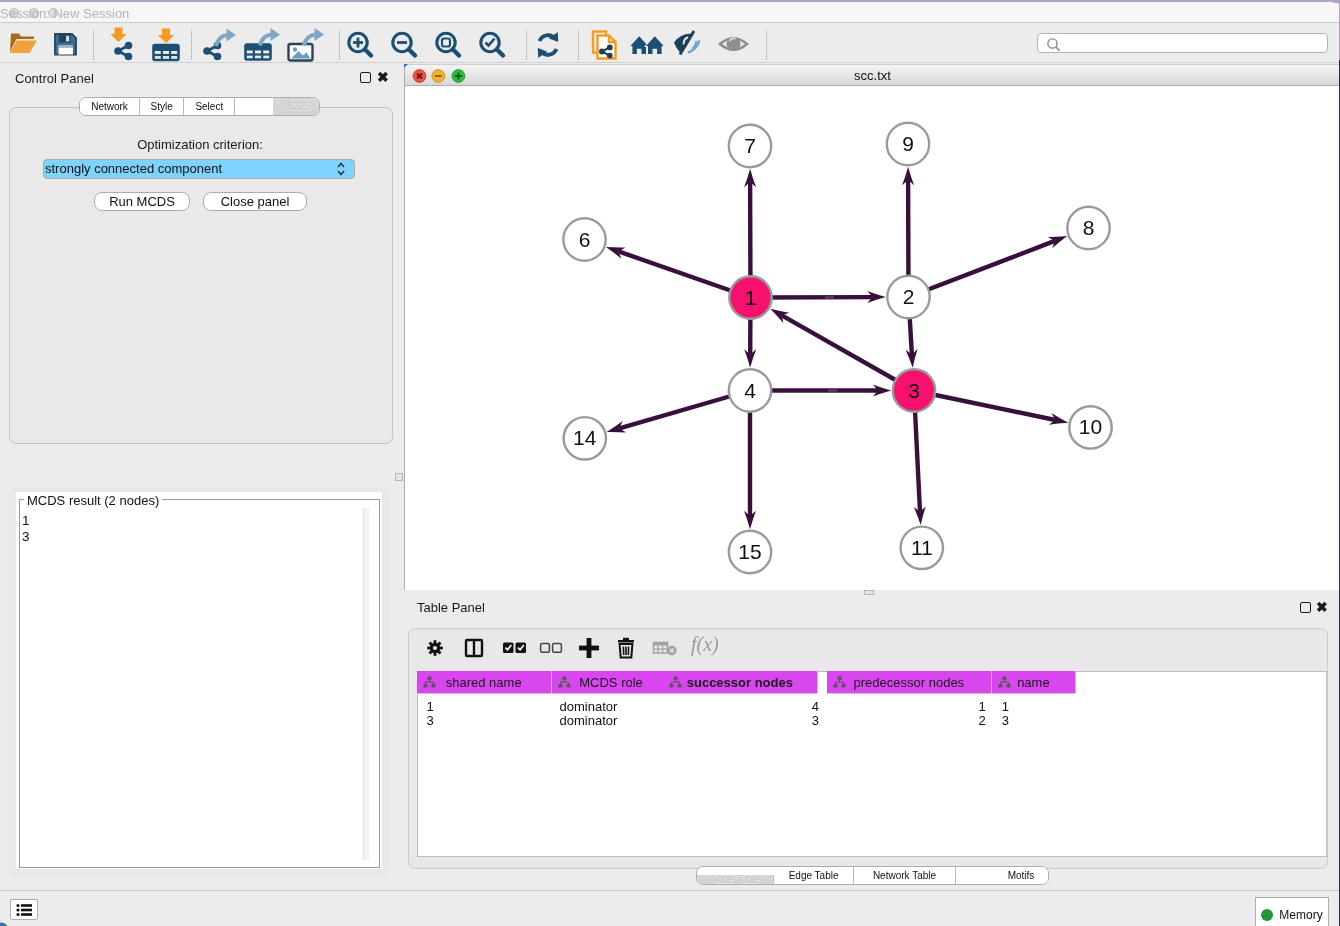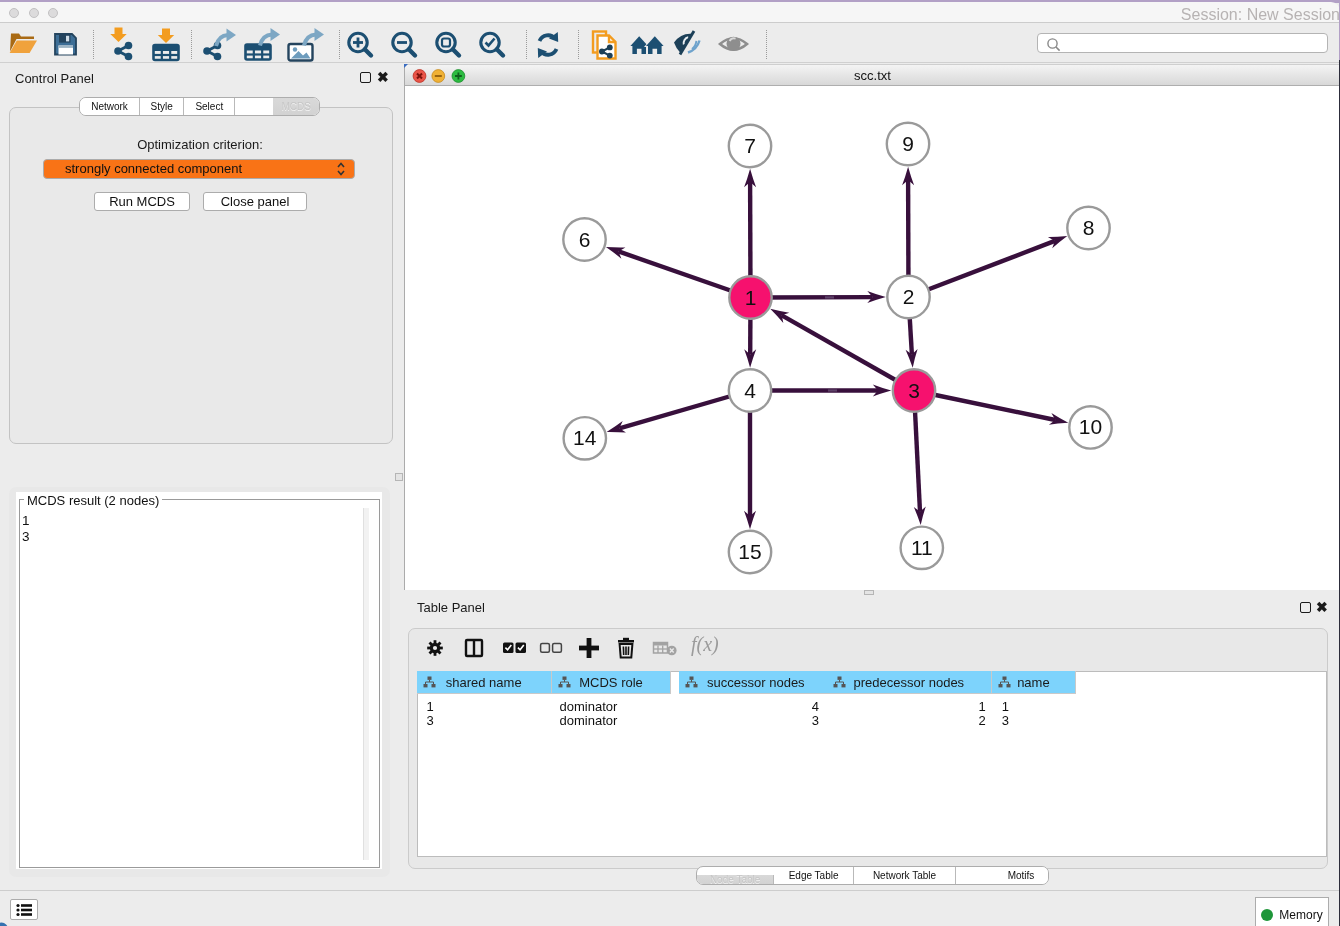--- a/index.html
+++ b/index.html
@@ -3,52 +3,52 @@
 <meta charset="utf-8">
 <style>
 * { margin:0; padding:0; box-sizing:border-box; }
 html,body { width:1340px; height:926px; overflow:hidden; }
 body { font-family:"Liberation Sans", sans-serif; background:#ececec; position:relative; }
 .abs { position:absolute; }
 
 #topstrip { left:0; top:0; width:1340px; height:3px; background:#b2a0c6; }
 #titlebar { left:0; top:2px; width:1340px; height:21px; background:#f6f6f6; border-bottom:1px solid #cccccc; border-top-right-radius:9px; }
 .tl { width:10px; height:10px; border-radius:50%; background:#dcdbdc; border:1px solid #c2c1c2; top:7.5px; }
-#wtitle { width:100%; text-align:right; top:5.5px; font-size:16px; color:#b7b3b3; }
+#wtitle { width:100%; text-align:left; top:5.5px; font-size:13px; color:#b7b3b3; }
 
 #toolbar { left:0; top:23px; width:1340px; height:40px; background:#ececec; border-bottom:1px solid #d0d0d0; }
 .tsep { top:4px; height:29px; width:1px; border-left:1px dotted #9a9a9a; }
 .ticon { top:2px; }
 #searchbox { left:1037px; top:33px; width:291px; height:20px; background:#ffffff; border:1px solid #b4b4b4; border-radius:4px; }
 
 #cp-title { left:15px; top:71px; font-size:13px; color:#1a1a1a; }
 .float-ic { width:11px; height:11px; border:1.6px solid #1a1a1a; border-radius:2px; }
 .x-ic { font-size:14px; font-weight:bold; color:#1a1a1a; }
 #cp-box { left:9px; top:107px; width:384px; height:337px; background:#e9e9e9; border:1px solid #c3c3c3; border-radius:7px; }
 .seg { display:flex; position:absolute; border:1px solid #adadad; border-radius:7px; overflow:hidden; background:#fff; }
 .seg > div { display:flex; align-items:center; justify-content:center; font-size:10px; color:#111; background:#fff; border-right:1px solid #b9b9b9; }
 .seg > div:last-child { border-right:none;margin-left:38px; }
 .seg .sel { background:linear-gradient(#d9d9d9,#d2d2d2); color:#c6c6c6; text-shadow:0 1px 0 #f2f2f2; }
 #opt-label { left:0px; top:137px; width:400px; text-align:center; font-size:13px; color:#1a1a1a; }
-#dropdown { left:43px; top:159px; width:312px; height:20px; background:#f97316; border:1px solid #ababab; border-radius:4px; font-size:13px; color:#111; line-height:18px; padding-left:21px; }
-.btn { background:#ffffff; border:1px solid #acacac; border-radius:3px; font-size:13px; color:#111; display:flex; align-items:center; justify-content:center; }
+#dropdown { left:43px; top:159px; width:312px; height:20px; background:#7dd3fc; border:1px solid #ababab; border-radius:4px; font-size:13px; color:#111; line-height:18px; padding-left:1px; }
+.btn { background:#ffffff; border:1px solid #acacac; border-radius:8px; font-size:13px; color:#111; display:flex; align-items:center; justify-content:center; }
 #mcds-white { left:16px; top:492px; width:366px; height:377px; background:#ffffff; }
 #mcds-field { left:19px; top:499px; width:361px; height:369px; border:1px solid #9a9a9a; }
 #mcds-label { left:24px; top:493px; background:#ffffff; padding:0 3px; font-size:13px; color:#111; }
 #mcds-sb { left:363px; top:508px; width:6px; height:352px; background:#f2f2f2; border-left:1px solid #e0e0e0; }
 
 #net-title { left:405px; top:64px; width:935px; height:22px; background:linear-gradient(#f4f4f4,#d8d8d8); border-top:1px solid #cfcfcf; border-bottom:1px solid #aeaeae; }
 #net-canvas { left:405px; top:86px; width:935px; height:504px; background:#ffffff; }
 #vdiv { left:404px; top:64px; width:1px; height:526px; background:#ababab; }
 .grab { background:#e4e4e4; border:1px solid #b5b5b5; }
 
 #tp-title { left:417px; top:600px; font-size:13px; color:#1a1a1a; }
 #tblc { left:408px; top:628px; width:919.5px; height:241px; background:#e8e8e8; border:1px solid #cbcbcb; border-radius:7px; }
 #tbl { left:416.5px; top:670.5px; width:910px; height:186px; background:#ffffff; border:1px solid #bcbcbc; }
-.th { position:absolute; top:0; height:23px; background:#7dd3fc; border-right:1px solid #c9c9c9; border-bottom:1px solid #c9c9c9; font-size:13px; color:#1a1a1a; text-align:center; line-height:23px; }
+.th { position:absolute; top:0; height:23px; background:#d946ef; border-right:1px solid #c9c9c9; border-bottom:1px solid #c9c9c9; font-size:13px; color:#1a1a1a; text-align:center; line-height:23px; }
 .td { position:absolute; font-size:13px; color:#111; }
 
 #statussep { left:0; top:890px; width:1340px; height:1px; background:#cdcdcd; }
 #rightedge1 { left:1338.5px; top:0; width:1.5px; height:60px; background:#b2a0c6; }
 #rightedge2 { left:1338.5px; top:60px; width:1.5px; height:866px; background:#2c2c3a; }
 text { font-family:"Liberation Sans", sans-serif; }
 </style>
 </head>
 <body>
 <div class="abs" id="topstrip"></div>
@@ -361,21 +361,21 @@
         <rect x="0.5" y="8" width="4" height="3.4" fill="#555"></rect>
         <rect x="8.5" y="8" width="4" height="3.4" fill="#555"></rect>
         <path d="M6.5 4 L6.5 6 M2.5 8 L2.5 6 L10.5 6 L10.5 8" stroke="#555" fill="none" stroke-width="1"></path>
       </svg>shared name</div>
 <div class="th" style="left:135.4px; width:119.29999999999998px;"><svg width="13" height="12" viewBox="0 0 13 12" style="position:absolute;left:6px;top:5.5px;">
         <rect x="4.5" y="0.5" width="4" height="3.4" fill="#555"></rect>
         <rect x="0.5" y="8" width="4" height="3.4" fill="#555"></rect>
         <rect x="8.5" y="8" width="4" height="3.4" fill="#555"></rect>
         <path d="M6.5 4 L6.5 6 M2.5 8 L2.5 6 L10.5 6 L10.5 8" stroke="#555" fill="none" stroke-width="1"></path>
       </svg>MCDS role</div>
-<div class="th" style="left:262px; width:155.7px;"><svg width="13" height="12" viewBox="0 0 13 12" style="position:absolute;left:6px;top:5.5px;">
+<div class="th" style="left:246px; width:155.7px;font-weight:bold;"><svg width="13" height="12" viewBox="0 0 13 12" style="position:absolute;left:6px;top:5.5px;">
         <rect x="4.5" y="0.5" width="4" height="3.4" fill="#555"></rect>
         <rect x="0.5" y="8" width="4" height="3.4" fill="#555"></rect>
         <rect x="8.5" y="8" width="4" height="3.4" fill="#555"></rect>
         <path d="M6.5 4 L6.5 6 M2.5 8 L2.5 6 L10.5 6 L10.5 8" stroke="#555" fill="none" stroke-width="1"></path>
       </svg>successor nodes</div>
 <div class="th" style="left:410.4px; width:164.89999999999998px;"><svg width="13" height="12" viewBox="0 0 13 12" style="position:absolute;left:6px;top:5.5px;">
         <rect x="4.5" y="0.5" width="4" height="3.4" fill="#555"></rect>
         <rect x="0.5" y="8" width="4" height="3.4" fill="#555"></rect>
         <rect x="8.5" y="8" width="4" height="3.4" fill="#555"></rect>
         <path d="M6.5 4 L6.5 6 M2.5 8 L2.5 6 L10.5 6 L10.5 8" stroke="#555" fill="none" stroke-width="1"></path>

